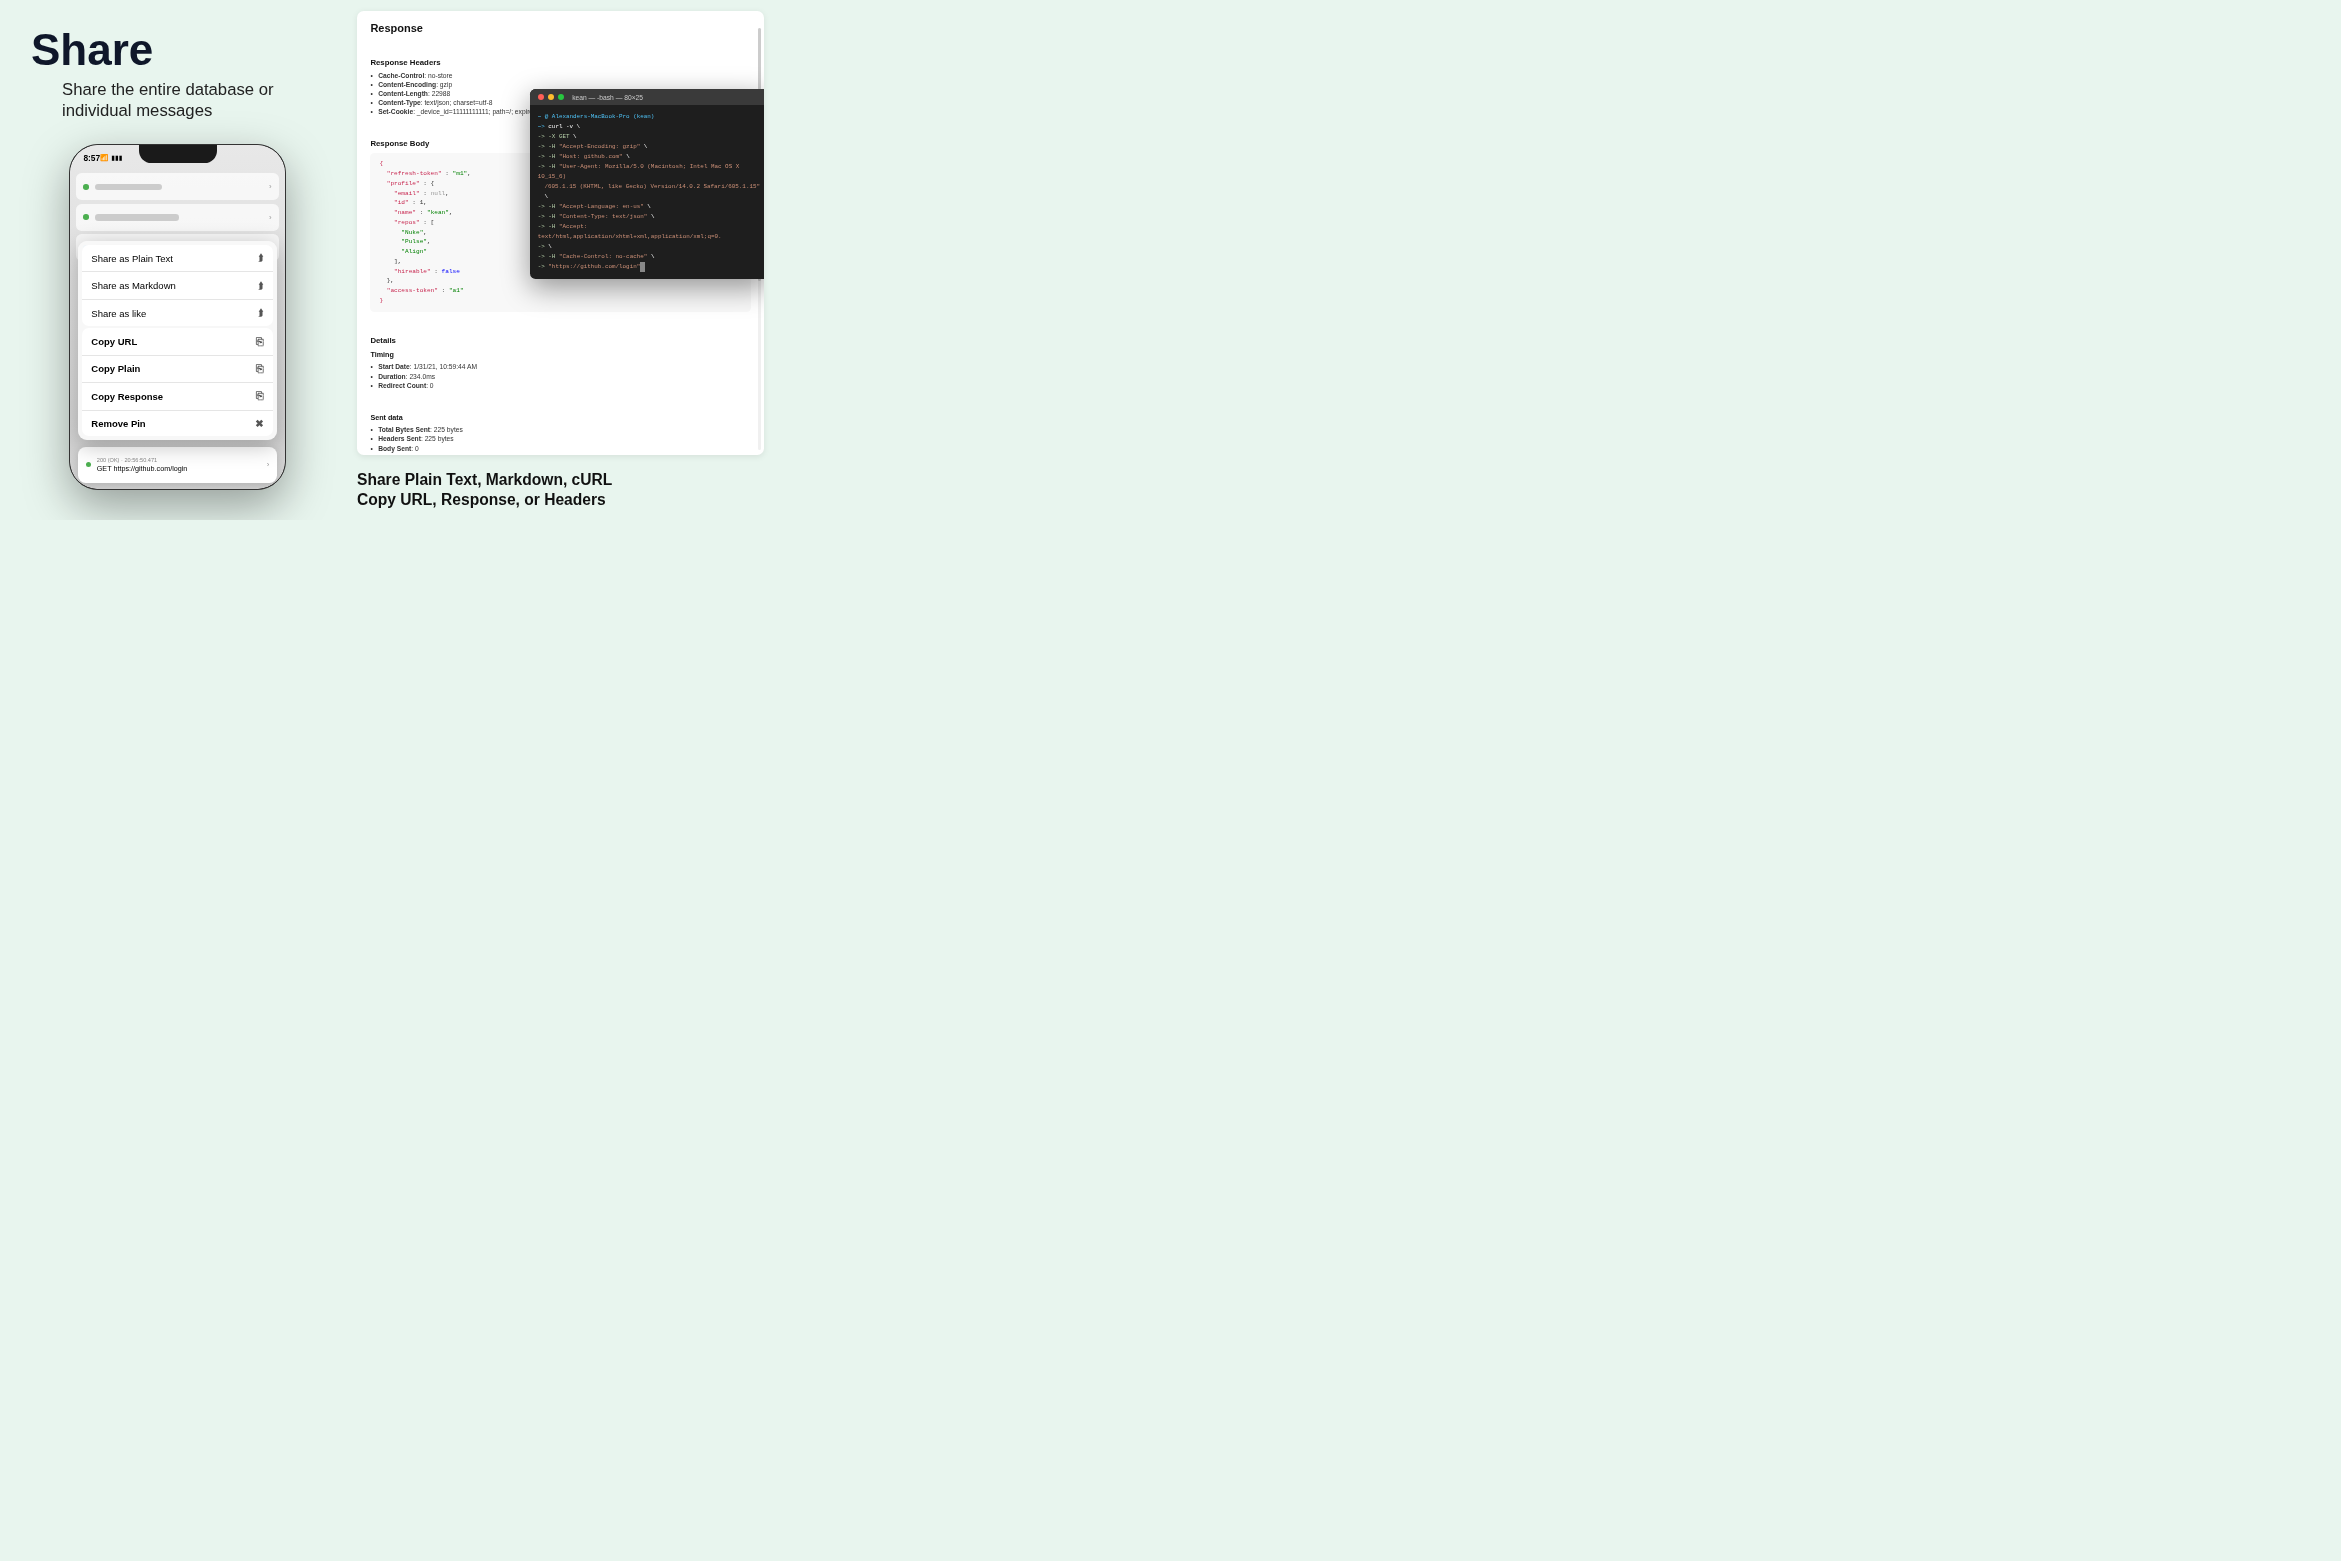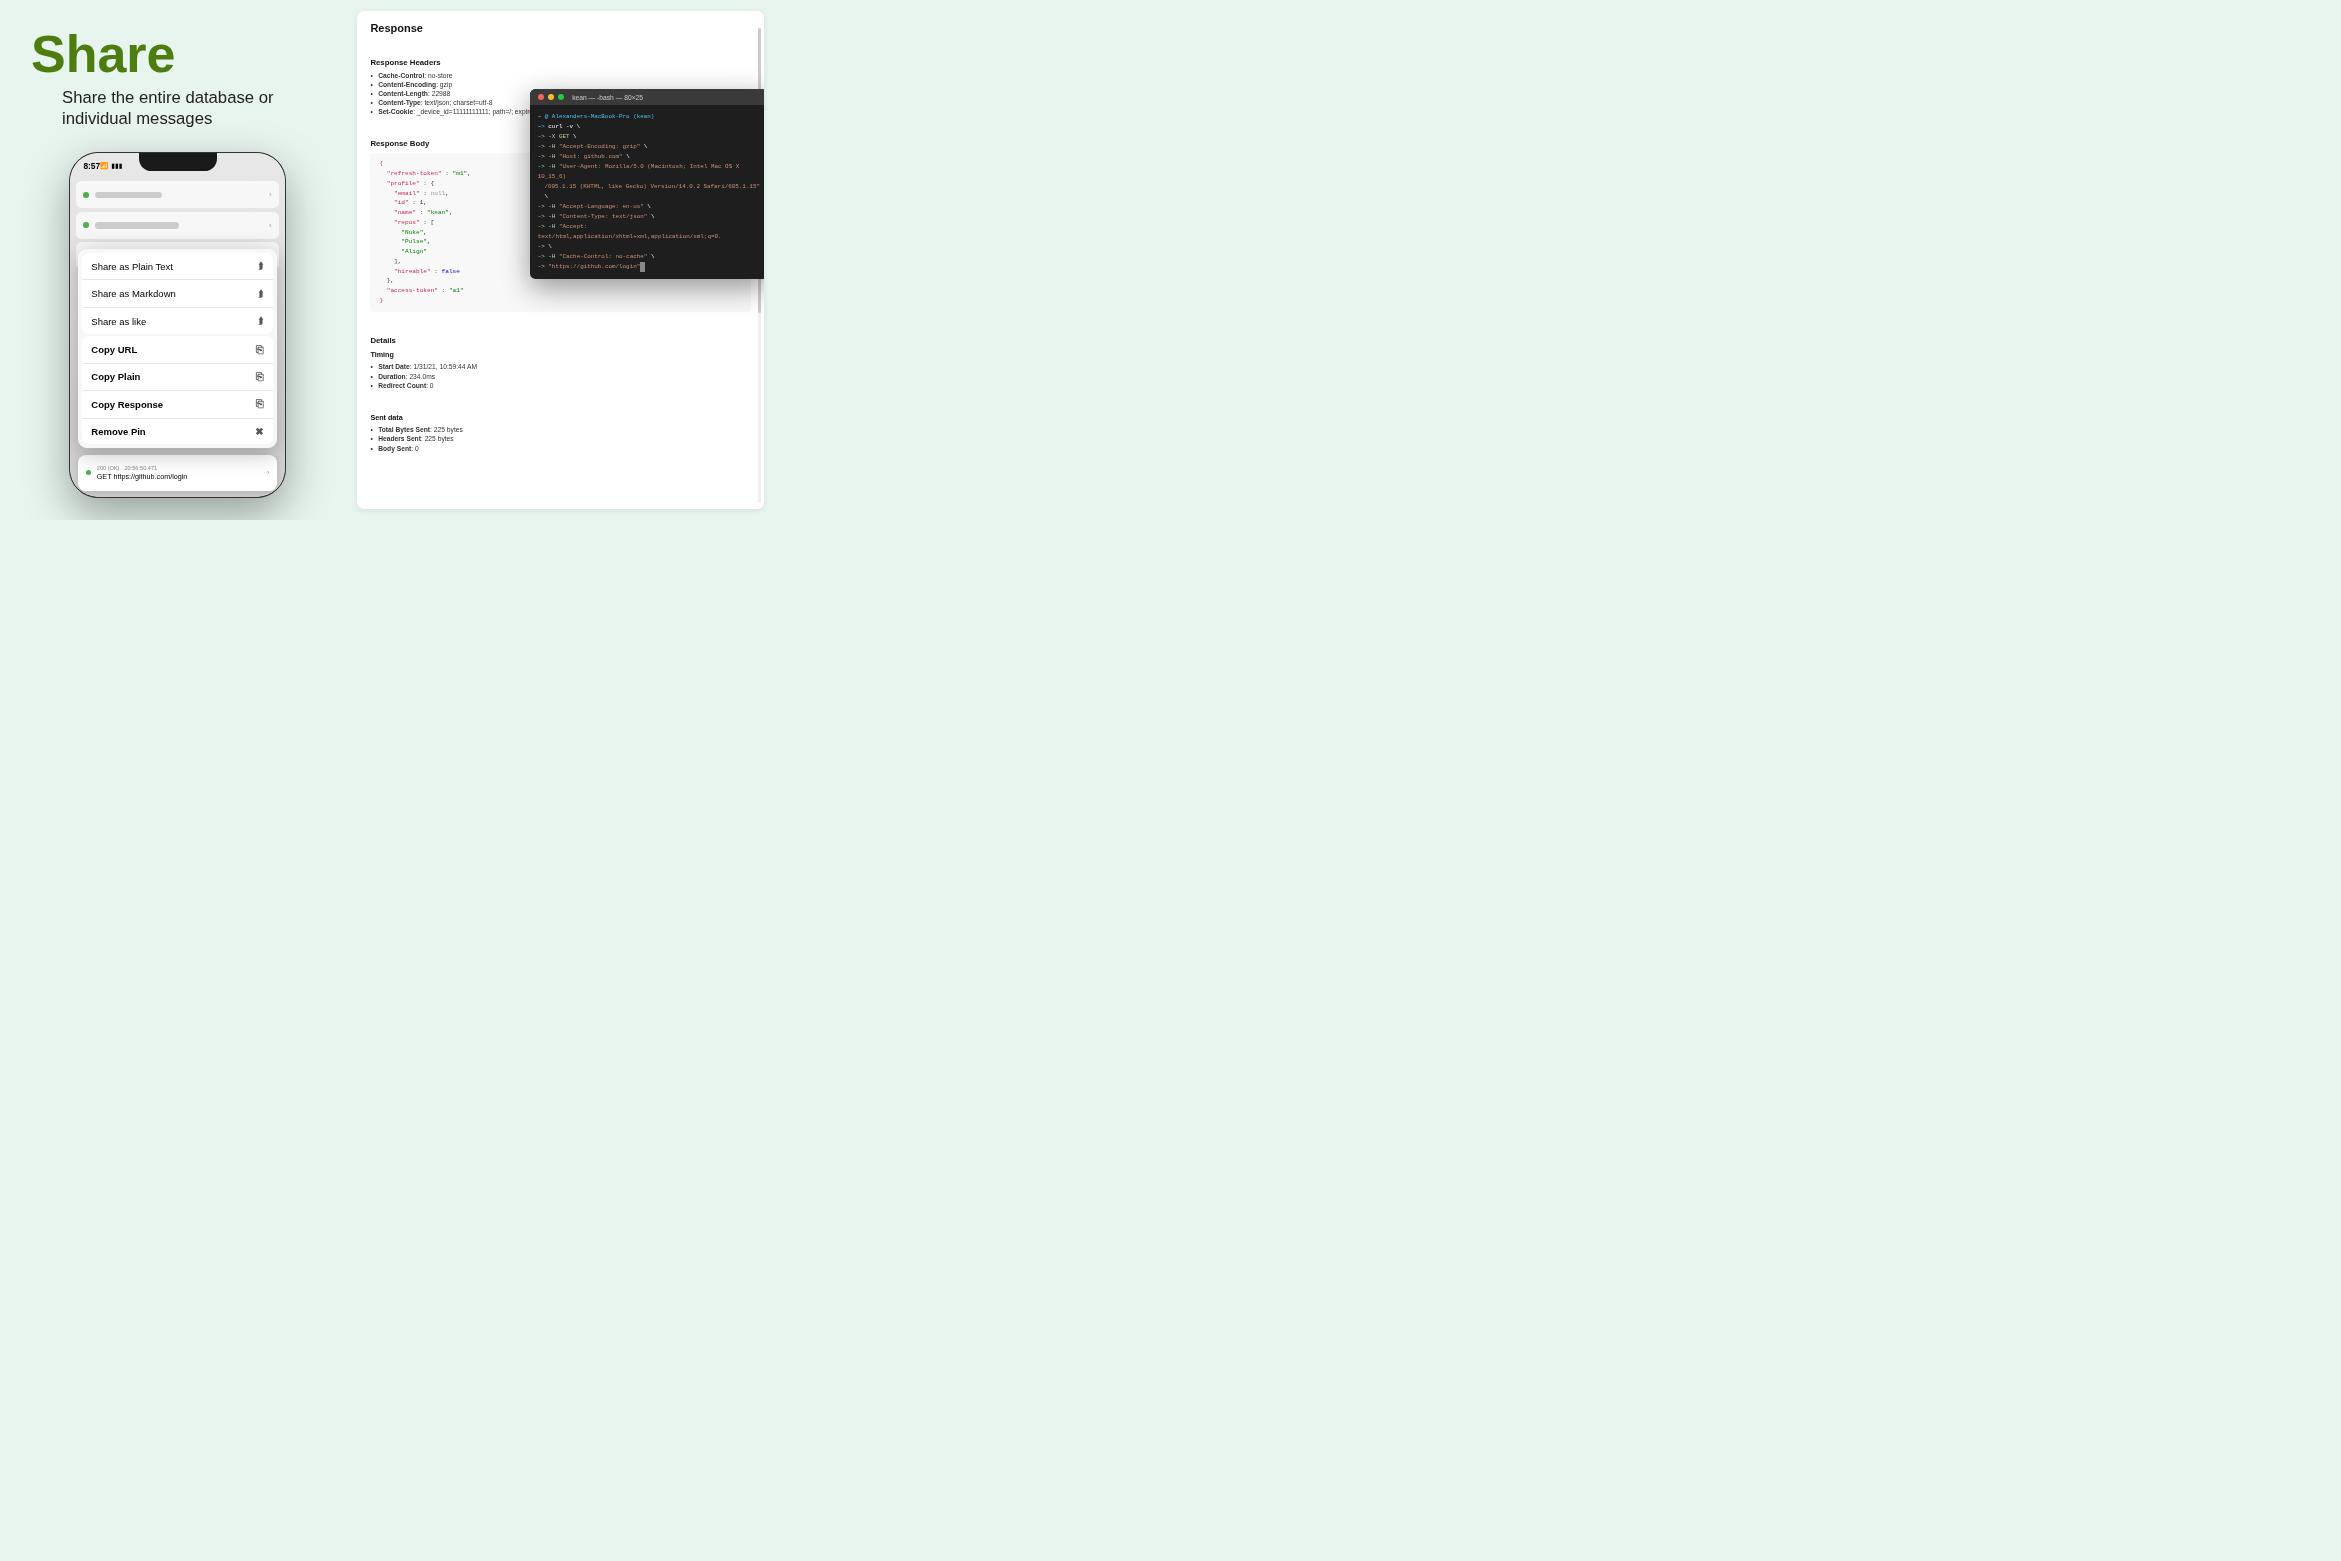--- a/index.html
+++ b/index.html
@@ -16,23 +16,23 @@
     
     .left-panel {
       width: 346px;
       padding: 28px 22px 0 31px;
       display: flex;
       flex-direction: column;
       align-items: flex-start;
     }
 
     .hero-title {
-      font-size: 52px;
+      font-size: 44px;
       font-weight: 800;
-      color: #4d7c0f;
+      color: #0f172a;
       line-height: 1;
       margin-bottom: 6.7px;
     }
 
     .hero-subtitle {
       font-size: 16.7px;
       font-weight: 400;
       color: #222;
       line-height: 1.3;
       margin-bottom: 16.7px;
@@ -567,14 +567,18 @@
         <div><span class="flag">-&gt;</span>  <span class="flag">-H</span> <span class="str">"Content-Type: text/json"</span> <span class="cmd">\</span></div>
         <div><span class="flag">-&gt;</span>  <span class="flag">-H</span> <span class="str">"Accept: text/html,application/xhtml+xml,application/xml;q=0.</span></div>
         <div><span class="flag">-&gt;</span>  <span class="cmd">\</span></div>
         <div><span class="flag">-&gt;</span>  <span class="flag">-H</span> <span class="str">"Cache-Control: no-cache"</span> <span class="cmd">\</span></div>
         <div><span class="flag">-&gt;</span>  <span class="str">"https://github.com/login"</span><span style="background:#888; width:4.5px; display:inline-block;">&nbsp;</span></div>
       </div>
     </div>
 
   </div>
 
+  <div class="tagline">
+    <p class="tagline-text">Share Plain Text, Markdown, cURL</p>
+    <p class="tagline-text">Copy URL, Response, or Headers</p>
+  </div>
 </div>
 
 
 </body></html>

